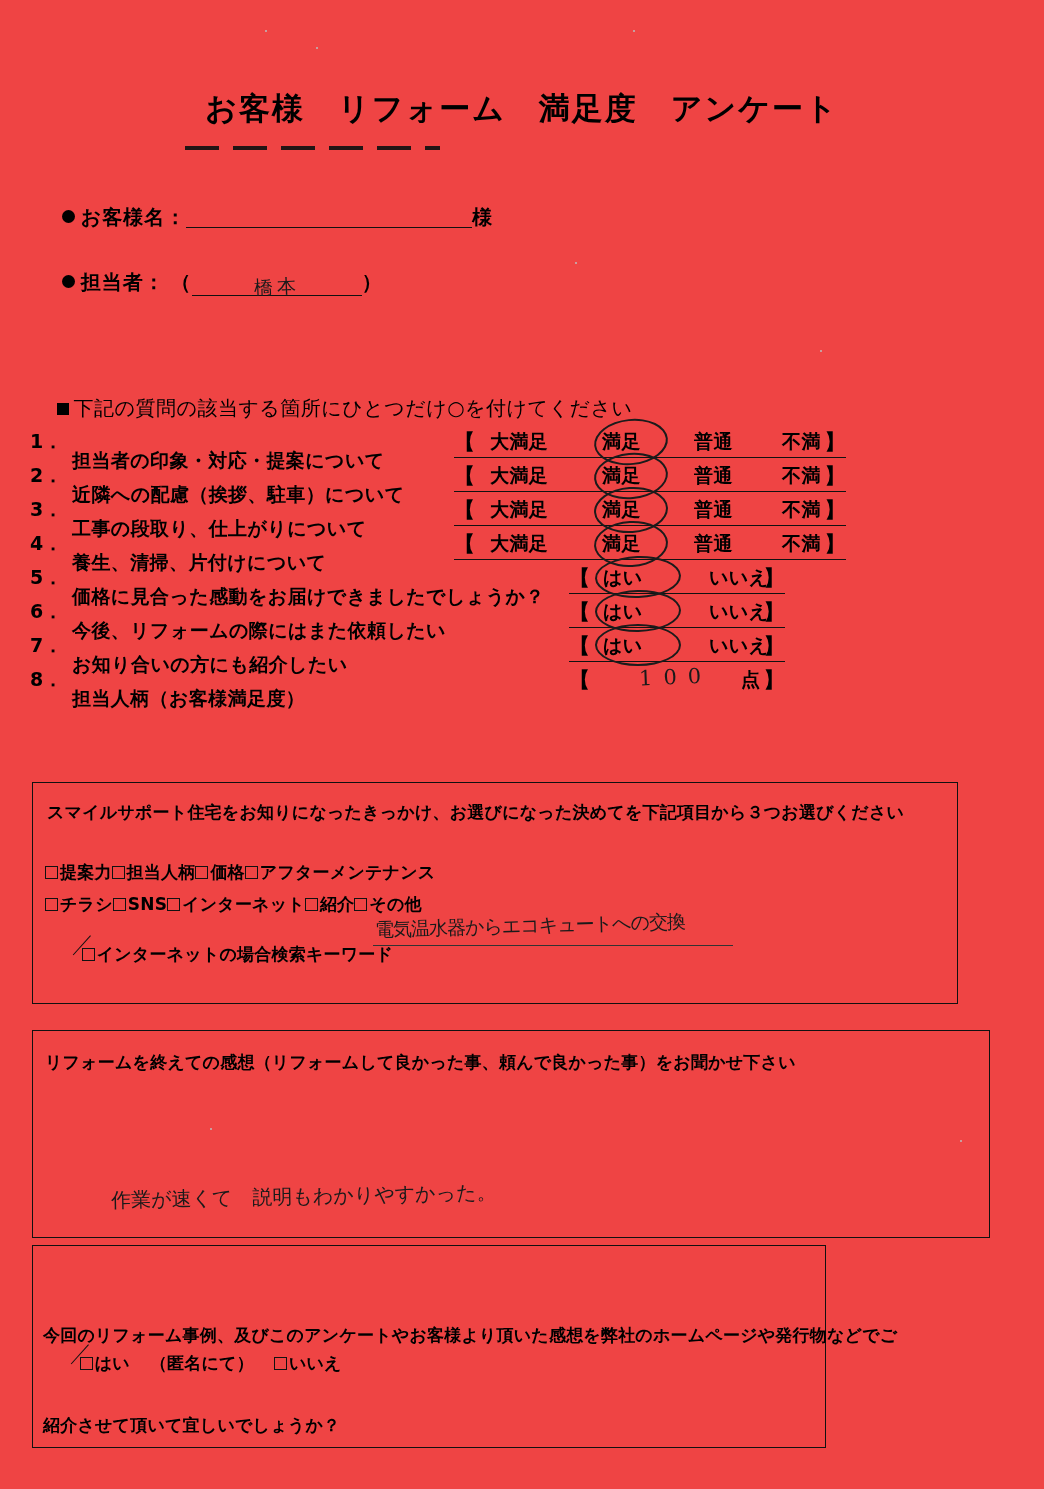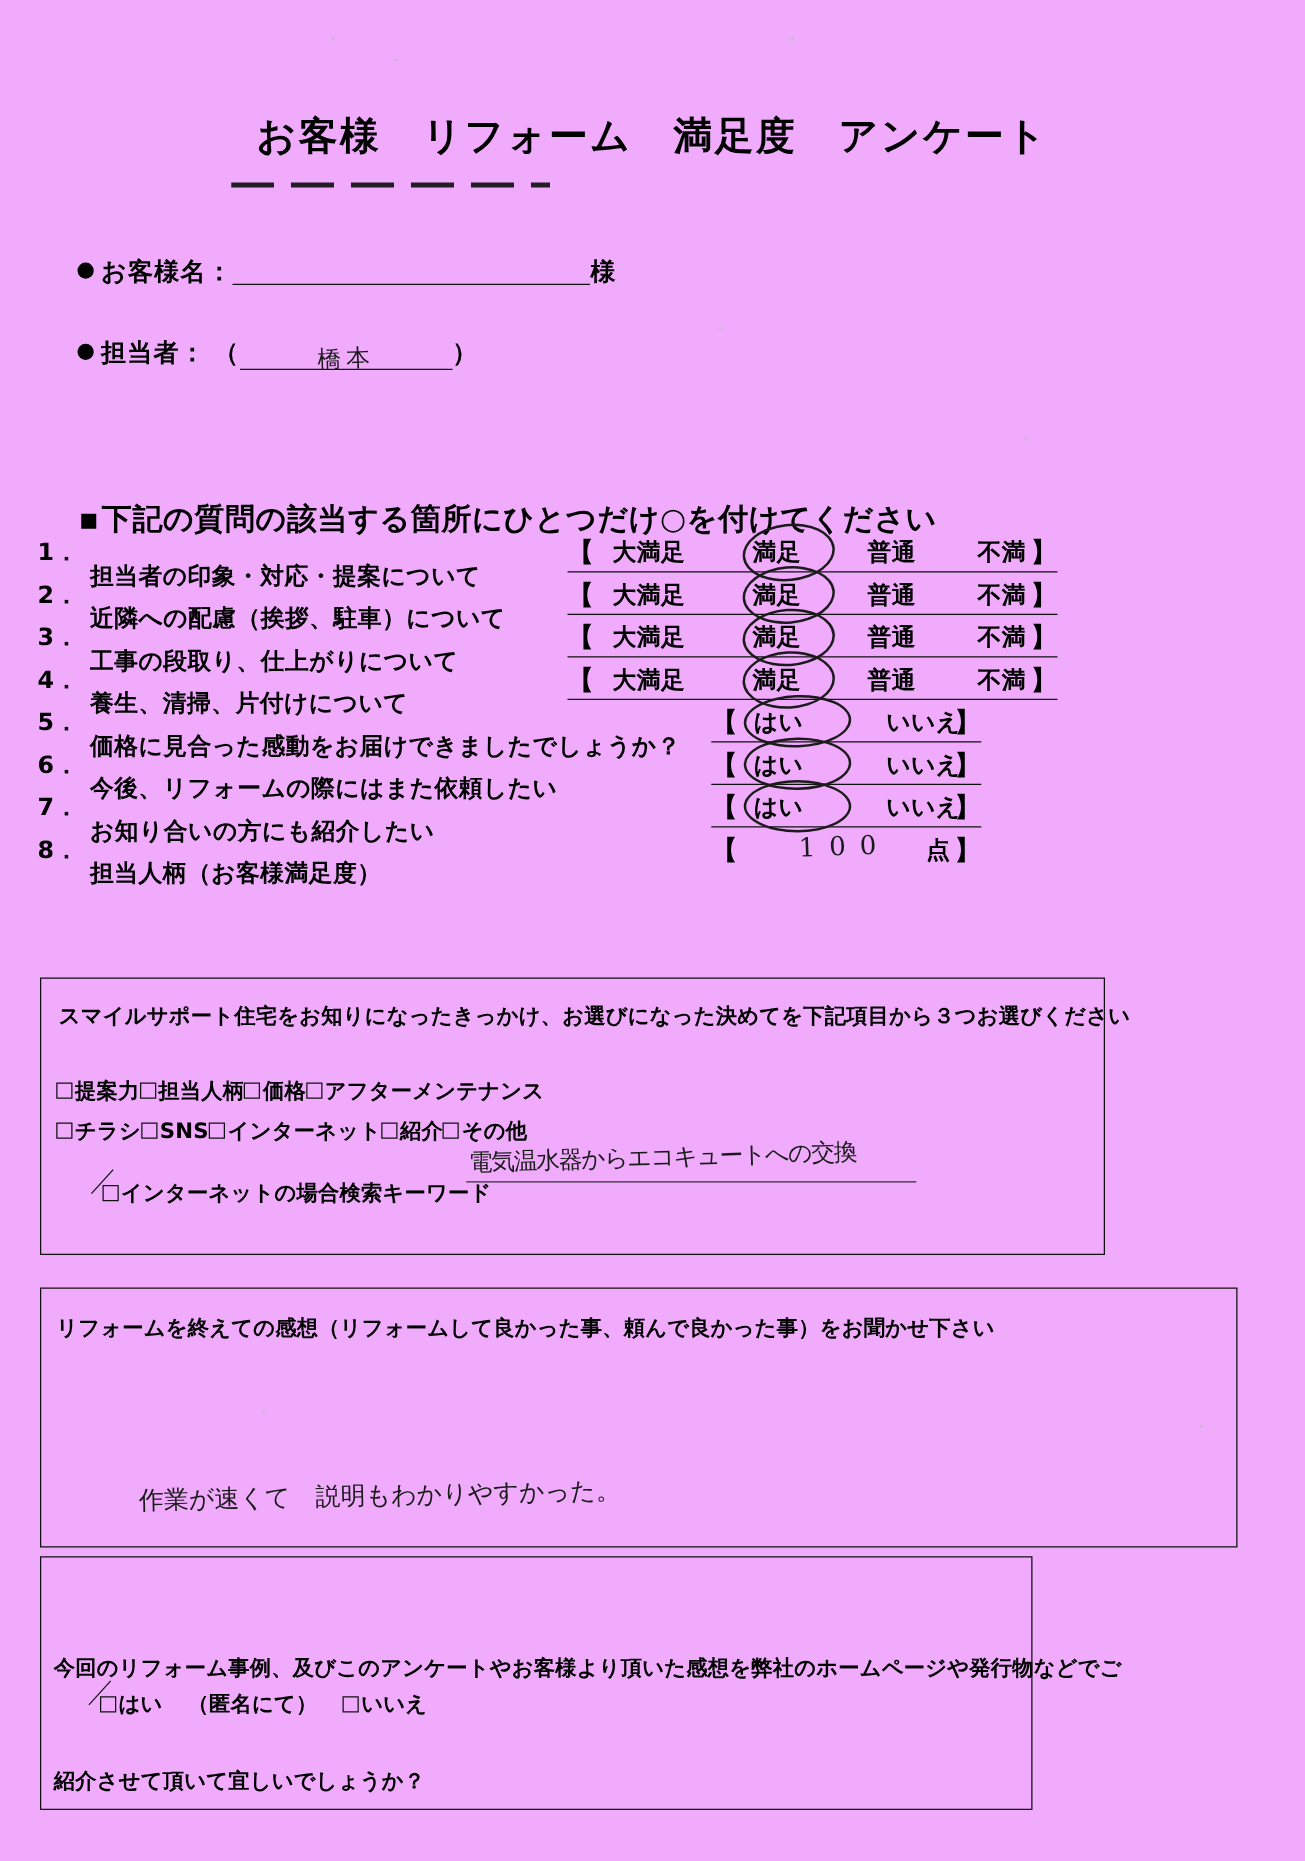--- a/index.html
+++ b/index.html
@@ -11,21 +11,21 @@
     width: 1044px;
     height: 1489px;
     position: relative;
     font-family: "DejaVu Sans", "Liberation Sans", sans-serif;
     color: #000000;
     overflow: hidden;
   }
   .page {
     position: absolute;
     inset: 0;
-    background: #f0abfc;
+    background: #ef4444;
   }
 
   
   .abs { position: absolute; }
 
   
   #title {
     left: 0; right: 0; top: 88px;
     text-align: center;
     font-size: 31px;
@@ -75,22 +75,22 @@
     display: inline-block;
   }
   #staff-name {
     font-size: 19px;
     letter-spacing: 4px;
   }
 
   
   #instruction {
     left: 30px; top: 371px;
-    font-size: 24px;
-    font-weight: bold;
+    font-size: 20px;
+    font-weight: normal;
     white-space: pre;
     letter-spacing: .5px;
   }
   .sq {
     display: inline-block;
     width: 12px; height: 12px;
     background: #000;
     margin-right: 4px;
   }
 
@@ -167,21 +167,21 @@
     font-weight: bold;
   }
 
   
   .box {
     position: absolute;
     border: 1.6px solid #111;
     box-sizing: border-box;
     background: transparent;
   }
-  #box-source  { left: 32px; top: 782px;  width: 852px; height: 222px; }
+  #box-source  { left: 32px; top: 782px;  width: 926px; height: 222px; }
   #box-comment { left: 32px; top: 1030px; width: 958px; height: 208px; }
   #box-permission { left: 32px; top: 1245px; width: 794px; height: 203px; }
 
   .box-prompt {
     position: absolute;
     font-size: 17px;
     font-weight: bold;
     white-space: pre;
     letter-spacing: .2px;
   }

